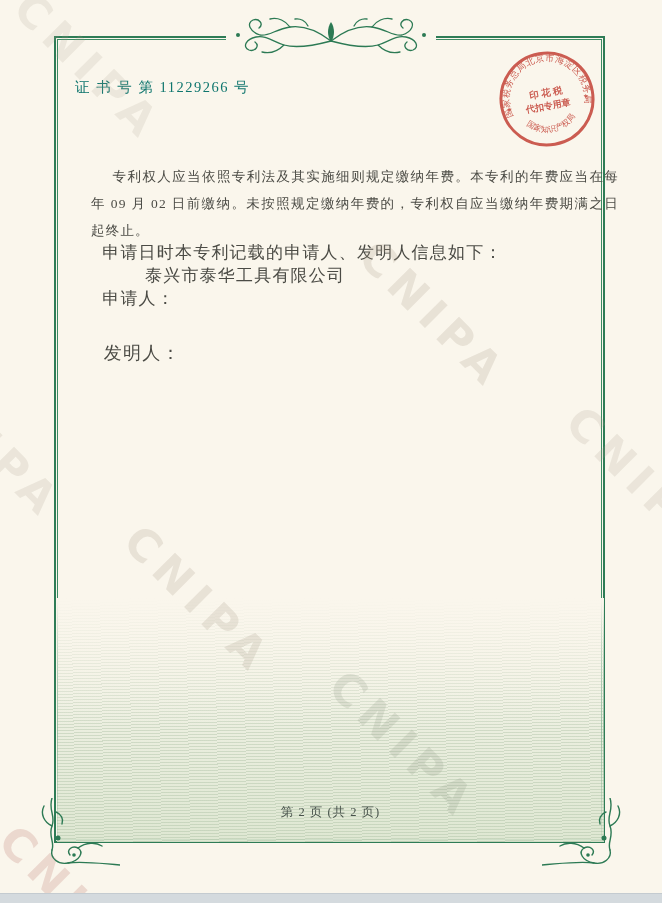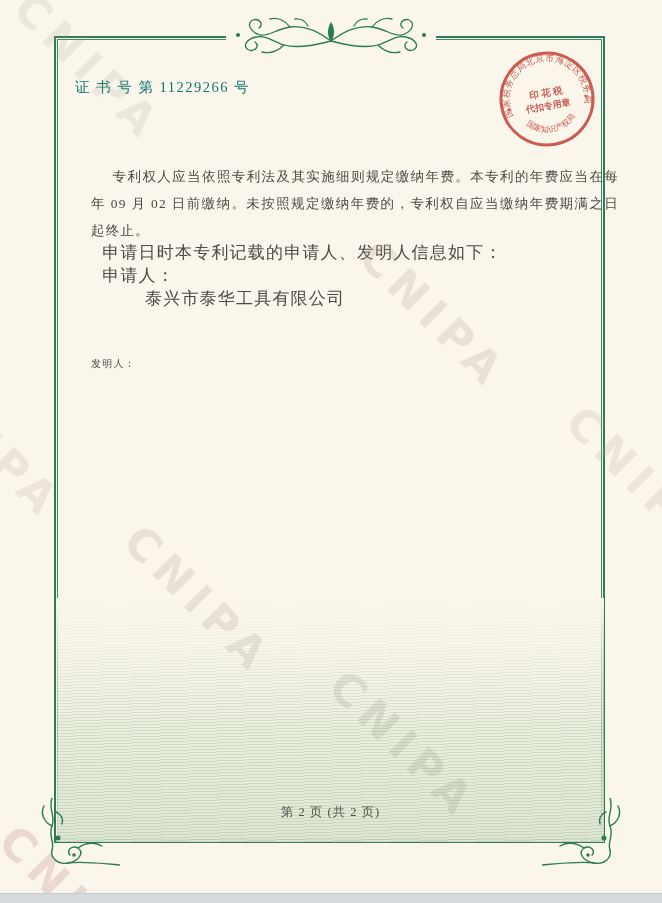--- a/index.html
+++ b/index.html
@@ -49,22 +49,22 @@
     font-size:13.5px;line-height:27px;letter-spacing:1.2px;color:#4b4b45;
     text-align:justify;text-indent:1.6em;margin-left:16px;
   }
   .info-block{
     position:absolute;left:75px;top:241px;width:528px;z-index:2;
     font-size:17px;line-height:23px;letter-spacing:1.2px;color:#4b4b45;
   }
   .info-block .line{text-indent:1.6em;}
   .name-line{padding-left:70px;text-indent:0 !important;}
   .inventor-block{
-    position:absolute;left:75px;top:352px;width:528px;z-index:2;
-    font-size:10px;line-height:24px;letter-spacing:1.2px;color:#4b4b45;
+    position:absolute;left:75px;top:341px;width:528px;z-index:2;
+    font-size:18px;line-height:24px;letter-spacing:1.2px;color:#4b4b45;
   }
   .inventor-block .line{text-indent:1.6em;}
   .page-footer{
     position:absolute;left:57px;top:804px;width:547px;z-index:2;
     text-align:center;font-size:12.5px;letter-spacing:1px;color:#47524b;
   }
   
   .stamp{
     position:absolute;left:497px;top:49px;width:100px;height:100px;z-index:5;
     transform:rotate(-10deg);opacity:0.88;
@@ -167,22 +167,22 @@
       <text x="50" y="60" font-size="9" font-weight="bold" text-anchor="middle" font-family="Liberation Serif, serif">代扣专用章</text>
       <text x="11" y="56" font-size="6.5" text-anchor="middle">★</text>
       <text x="89" y="56" font-size="6.5" text-anchor="middle">★</text>
     </g>
   </svg>
 
   <div class="body-par">专利权人应当依照专利法及其实施细则规定缴纳年费。本专利的年费应当在每年 09 月 02 日前缴纳。未按照规定缴纳年费的，专利权自应当缴纳年费期满之日起终止。</div>
 
   <div class="info-block">
     <div class="line">申请日时本专利记载的申请人、发明人信息如下：</div>
+    <div class="line name-line">泰兴市泰华工具有限公司</div>
     <div class="line">申请人：</div>
-    <div class="line name-line">泰兴市泰华工具有限公司</div>
   </div>
 
   <div class="inventor-block">
     <div class="line">发明人：</div>
   </div>
 
   <div class="page-footer">第 2 页 (共 2 页)</div>
 
   <div class="edge-strip"></div>
 

